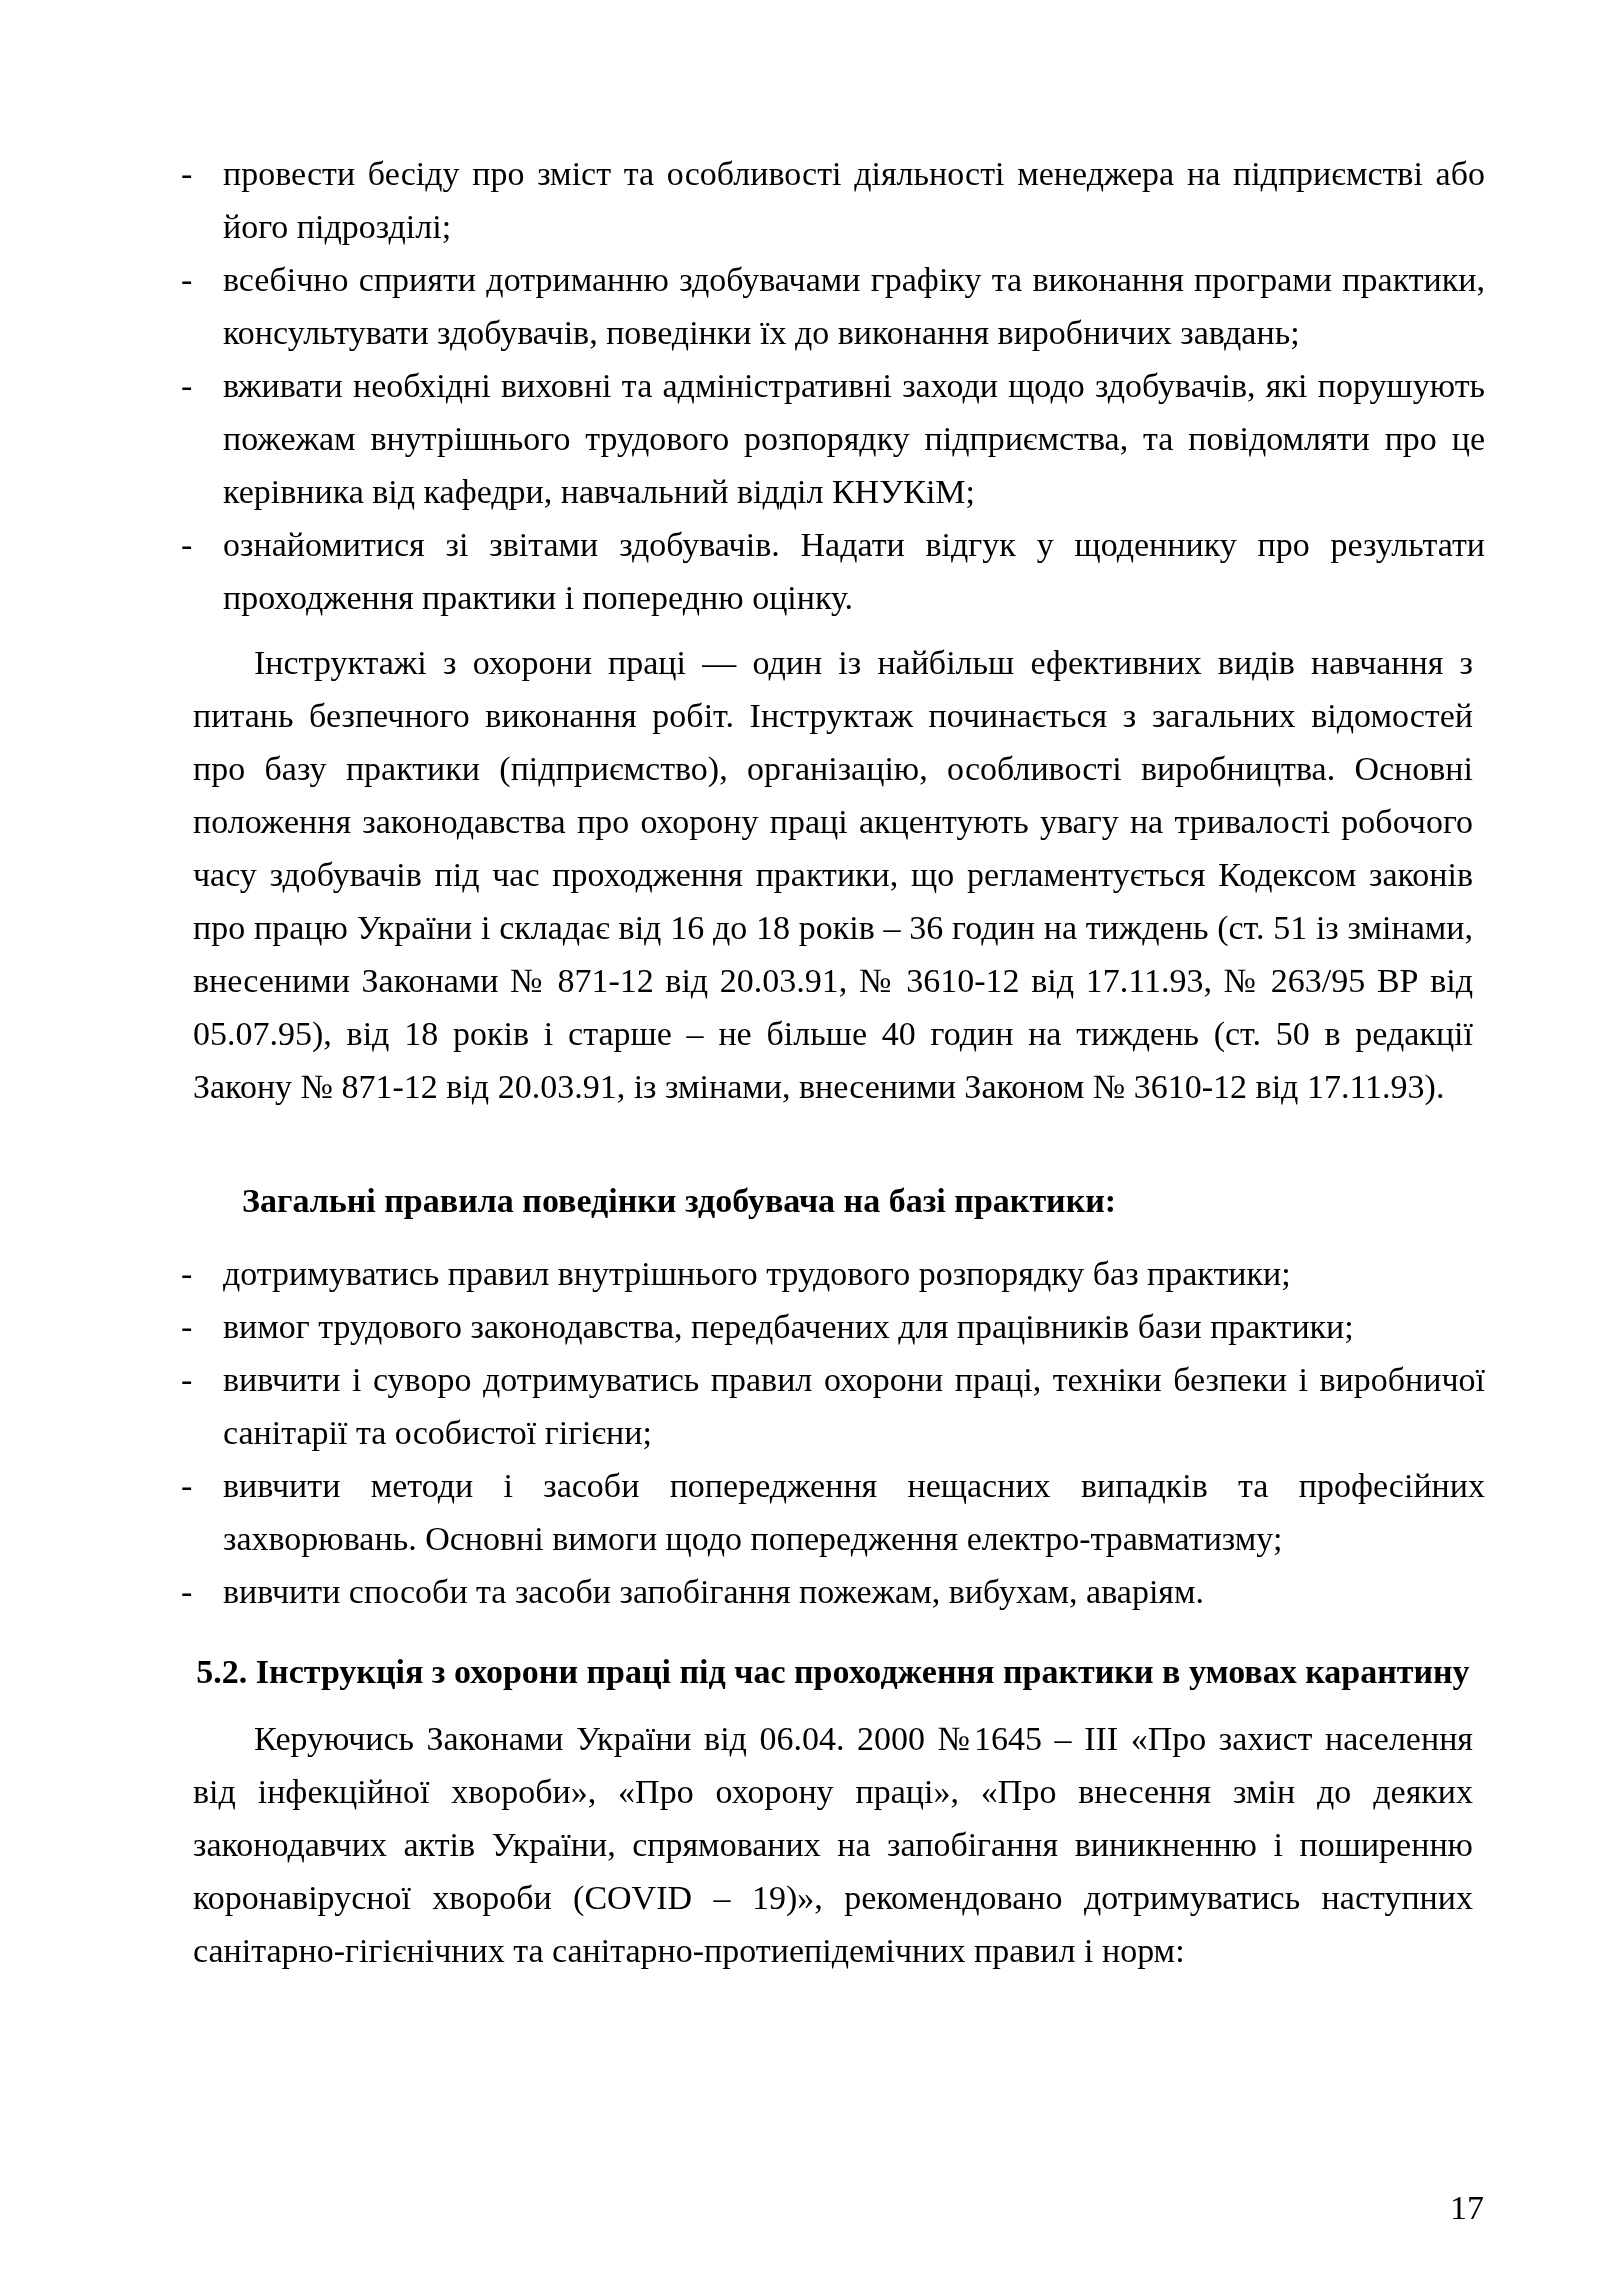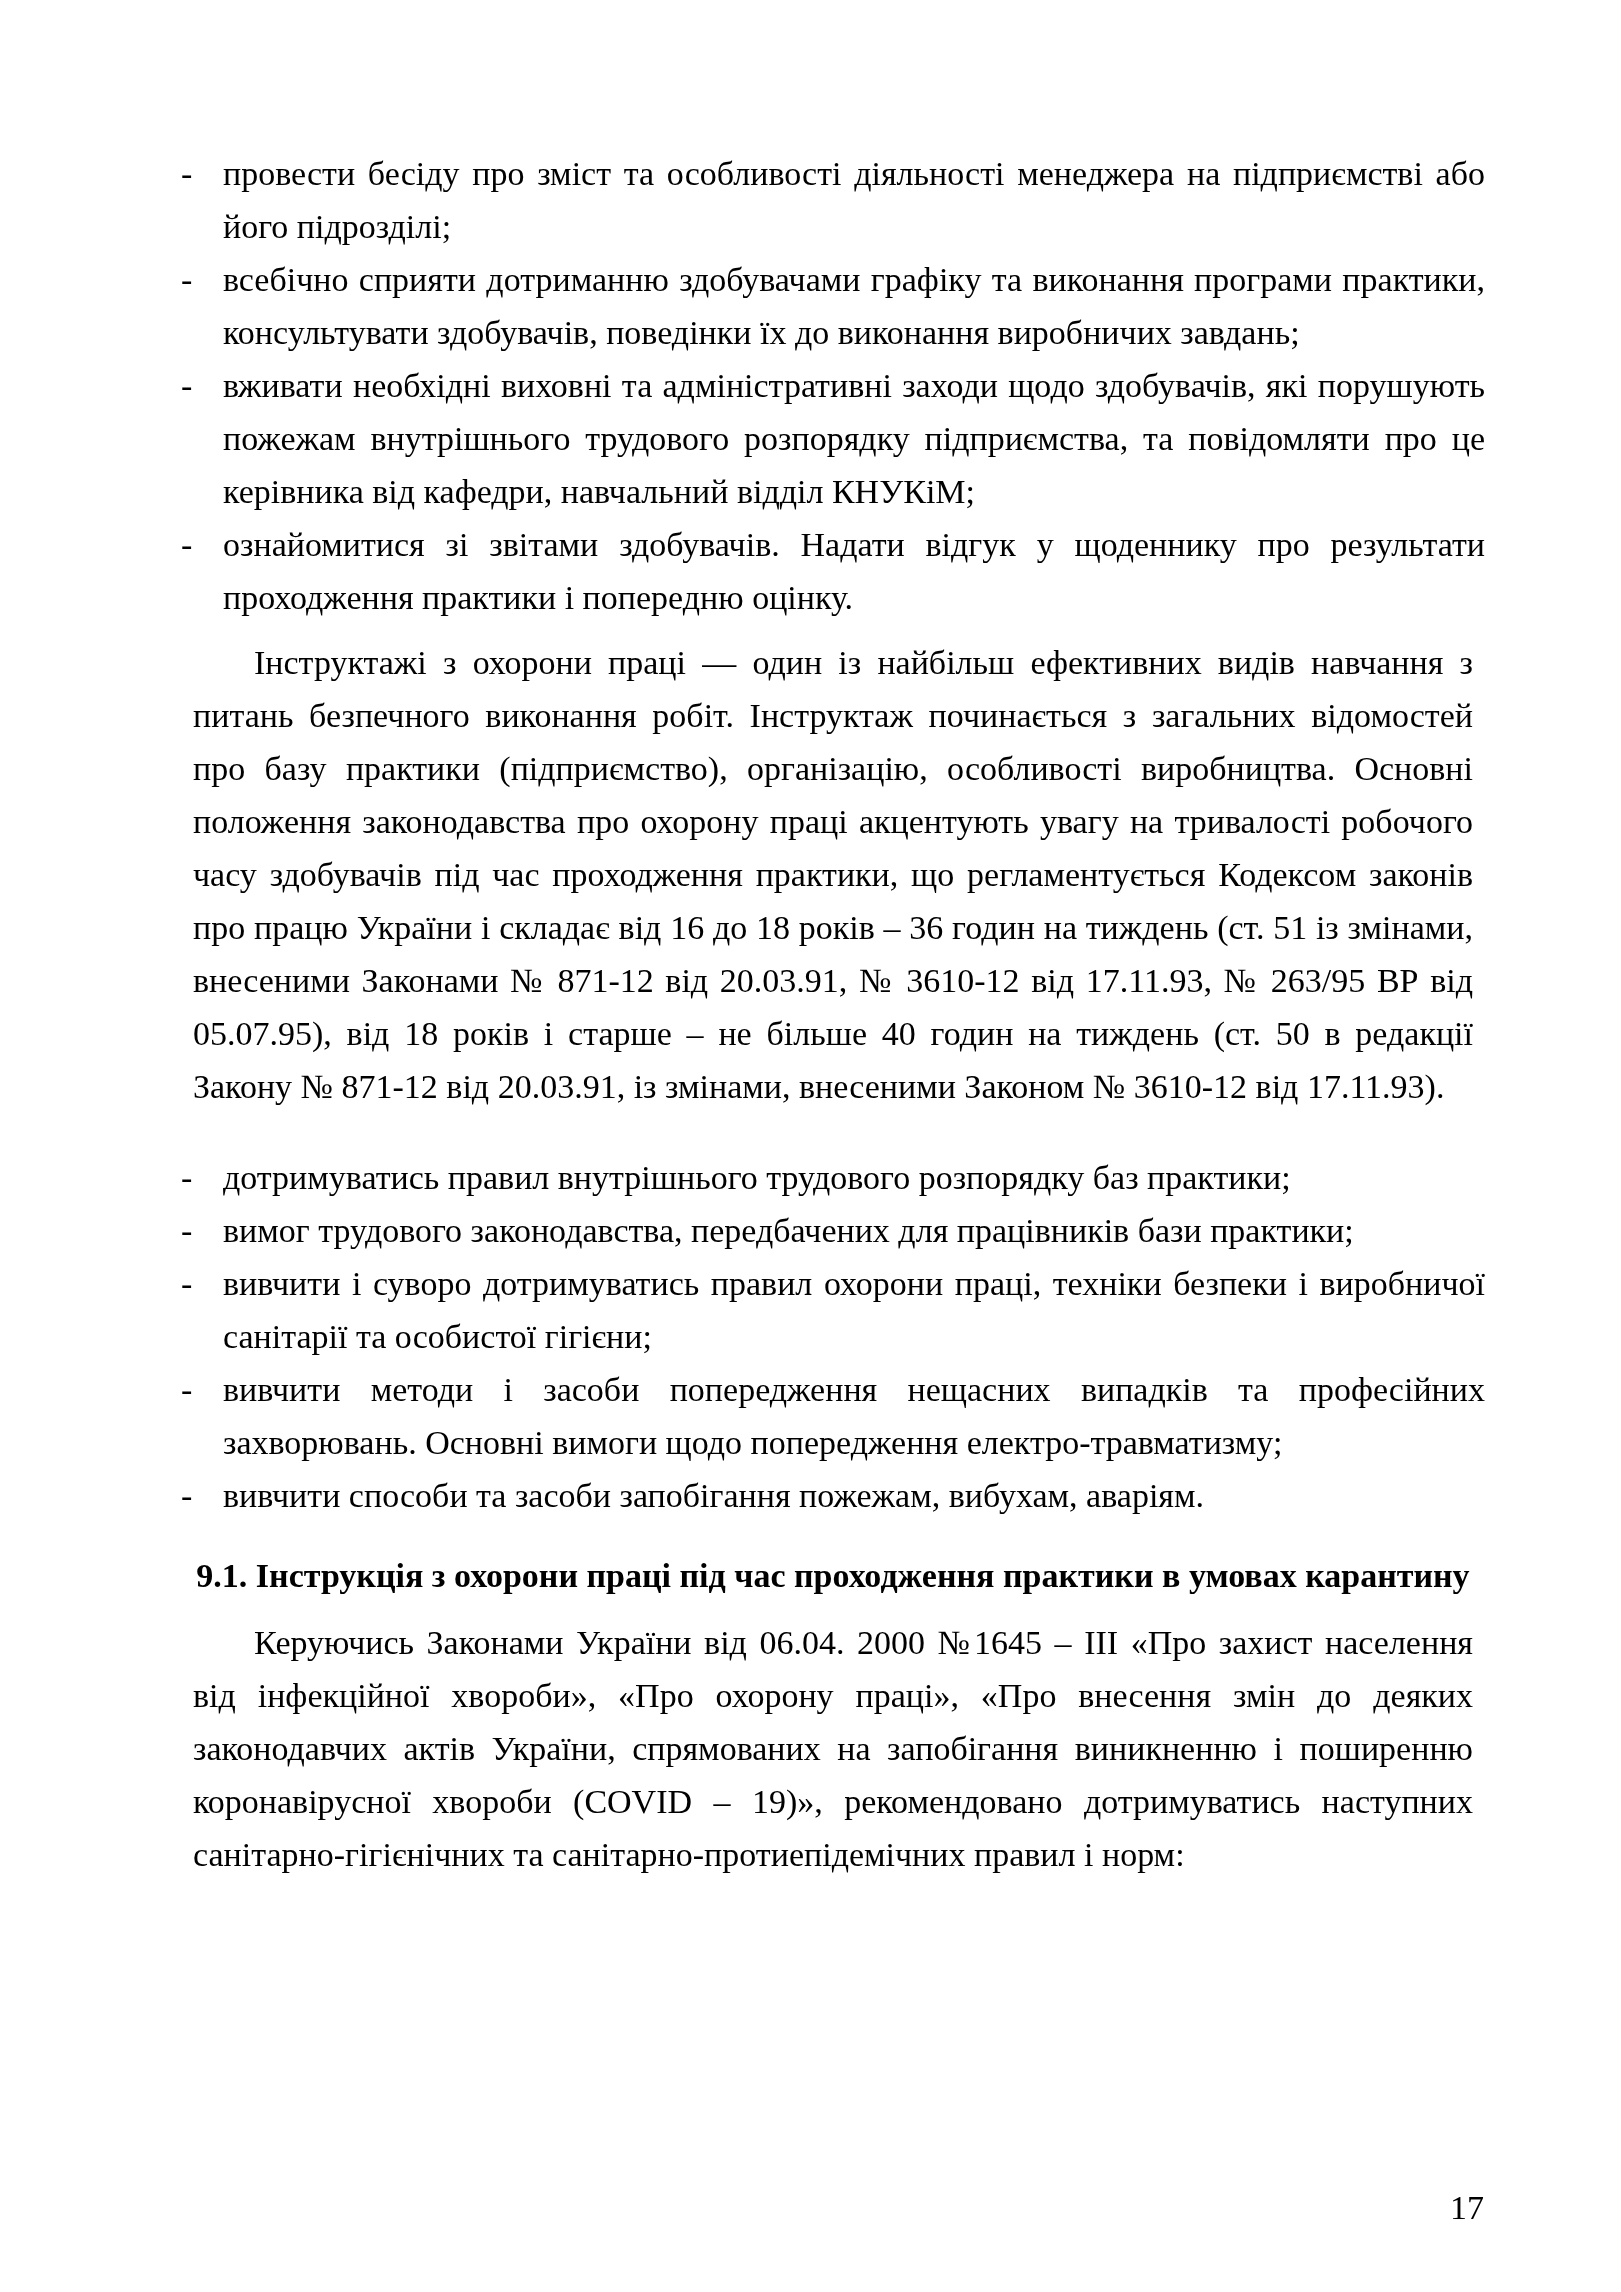--- a/index.html
+++ b/index.html
@@ -126,20 +126,21 @@
         <span class="dash">-</span>
         <span class="li-text">ознайомитися зі звітами здобувачів. Надати відгук у щоденнику про результати проходження практики і попередню оцінку.</span>
       </li>
     </ul>
 
 
     <p class="body">Інструктажі з охорони праці — один із найбільш ефективних видів навчання з питань безпечного виконання робіт. Інструктаж починається з загальних відомостей про базу практики (підприємство), організацію, особливості виробництва. Основні положення законодавства про охорону праці акцентують увагу на тривалості робочого часу здобувачів під час проходження практики, що регламентується Кодексом законів про працю України і складає від 16 до 18 років – 36 годин на тиждень (ст. 51 із змінами, внесеними Законами № 871-12 від 20.03.91, № 3610-12 від 17.11.93, № 263/95 ВР від 05.07.95), від 18 років і старше – не більше 40 годин на тиждень (ст. 50 в редакції Закону № 871-12 від 20.03.91, із змінами, внесеними Законом № 3610-12 від 17.11.93).</p>
 
     <div class="spacer-md"></div>
 
+    <h3 class="sub-head left-indent">Загальні правила поведінки здобувача на базі практики:</h3>
 
     <ul class="dash-list">
       <li>
         <span class="dash">-</span>
         <span class="li-text">дотримуватись правил внутрішнього трудового розпорядку баз практики;</span>
       </li>
       <li>
         <span class="dash">-</span>
         <span class="li-text">вимог трудового законодавства, передбачених для працівників бази практики;</span>
       </li>
@@ -151,21 +152,21 @@
         <span class="dash">-</span>
         <span class="li-text">вивчити методи і засоби попередження нещасних випадків та професійних захворювань. Основні вимоги щодо попередження електро-травматизму;</span>
       </li>
       <li>
         <span class="dash">-</span>
         <span class="li-text">вивчити способи та засоби запобігання пожежам, вибухам, аваріям.</span>
       </li>
     </ul>
 
 
-    <h3 class="sub-head two-line">9.1. Інструкція з охорони праці під час проходження практики в умовах карантину</h3>
+    <h3 class="sub-head two-line">5.2. Інструкція з охорони праці під час проходження практики в умовах карантину</h3>
 
     <p class="body">Керуючись Законами України від 06.04. 2000 №1645 – ІІІ «Про захист населення від інфекційної хвороби», «Про охорону праці», «Про внесення змін до деяких законодавчих актів України, спрямованих на запобігання виникненню і поширенню коронавірусної хвороби (COVID – 19)», рекомендовано дотримуватись наступних санітарно-гігієнічних та санітарно-протиепідемічних правил і норм:</p>
 
   </div>
 
   <div class="page-number">17</div>
 </div>
 
 
 </body></html>

